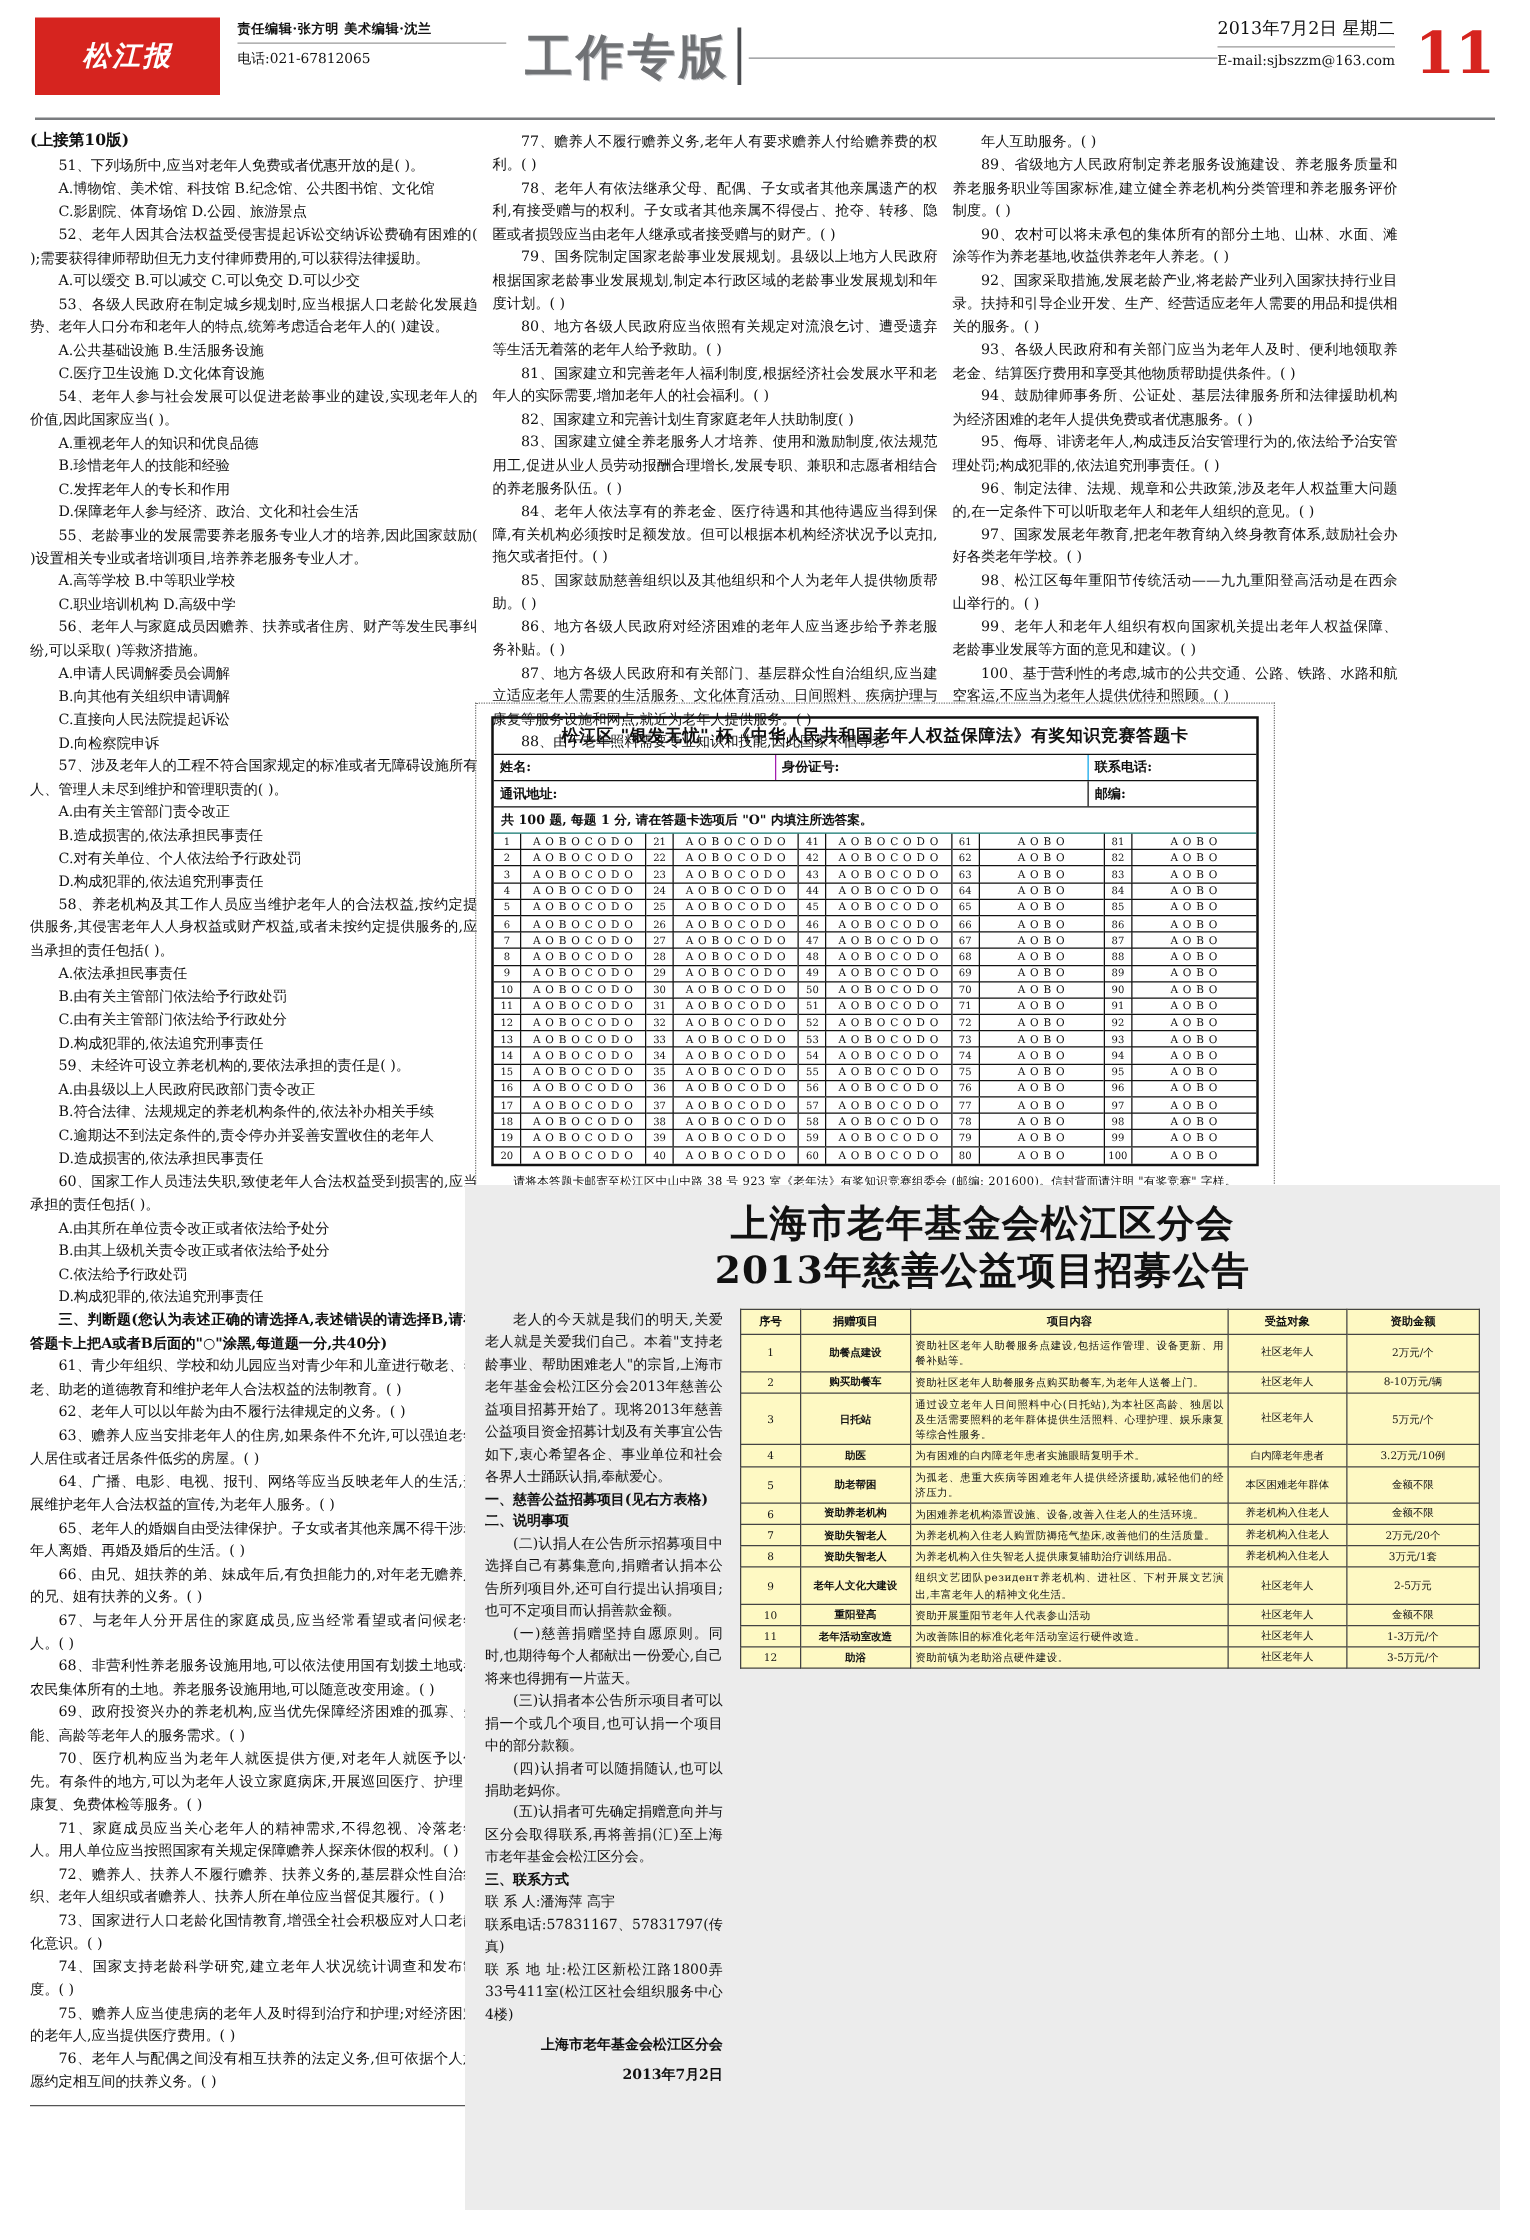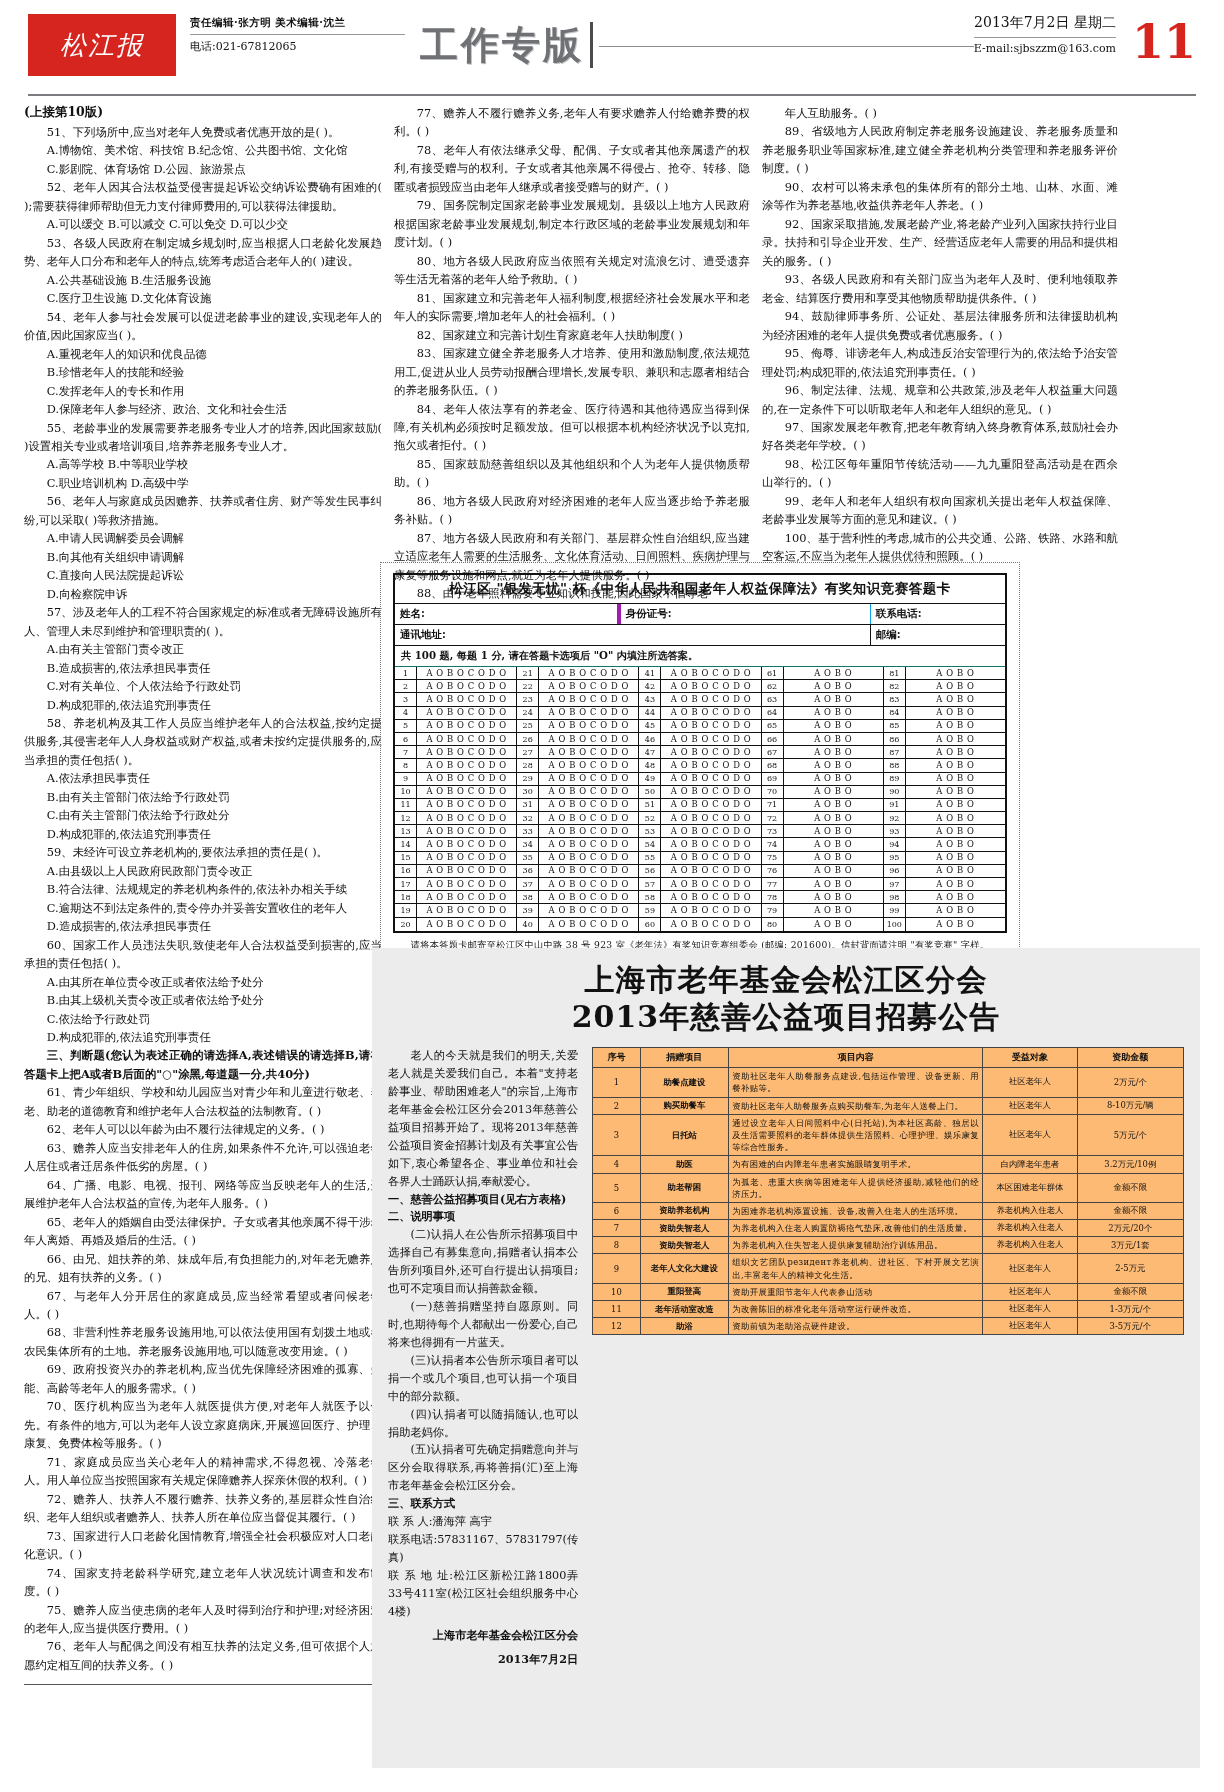--- a/index.html
+++ b/index.html
@@ -14,21 +14,21 @@
   }
 
   
   .masthead { position:relative; height:90px; padding:14px 28px 0 28px; display:flex; align-items:flex-start; }
   .logo-box {
     width:148px; height:62px; background:#d6241f;
     display:flex; align-items:center; justify-content:center;
     flex:0 0 auto;
   }
   .logo-text {
-    color:#fff; font-size:26px; font-weight:normal; letter-spacing:2px;
+    color:#fff; font-size:22px; font-weight:bold; letter-spacing:2px;
     font-family:"DejaVu Serif","Liberation Serif",serif;
     font-style:italic;
   }
   .editors { margin-left:14px; padding-top:2px; flex:0 0 auto; width:230px; }
   .editors .line1 { font-size:10.5px; font-weight:bold; letter-spacing:.5px; white-space:nowrap; }
   .ed-rule { height:1px; background:#999; margin:4px 0 4px 0; width:215px; }
   .editors .line2 { font-size:11px; white-space:nowrap; }
   .mast-mid { flex:1 1 auto; display:flex; align-items:center; justify-content:center; position:relative; height:62px;}
   .special-title {
     font-size:38px; font-weight:bold; letter-spacing:3px;
@@ -72,21 +72,21 @@
     width:640px;
     position:absolute; left:0; top:552px;
   }
   .ans-card { border:2px solid #111; width:100%; }
   .ans-card .hdr {
     border-bottom:1px solid #111; text-align:center; font-weight:bold;
     font-size:13.5px; padding:5px 0; letter-spacing:.5px;
   }
   .fields { display:flex; border-bottom:1px solid #111; font-size:10.5px; font-weight:bold; }
   .fields > div { padding:3px 5px; }
-  .f1 { width:37%; border-right:4px solid #a21caf; }
+  .f1 { width:37%; border-right:1px solid #a21caf; }
   .f2 { width:41%; border-right:1px solid #0ea5e9; }
   .f3 { width:22%; }
   .f4 { width:78%; border-right:1px solid #111; }
   .f5 { width:22%; }
   .instr { font-size:10.2px; font-weight:bold; padding:3px 6px; border-bottom:1px solid #0f766e; }
   .grid { display:flex; }
   .gcol { flex:1 1 0; border-right:1px solid #111; }
   .gcol:last-child { border-right:none; }
   .grow { display:flex; border-bottom:1px solid #111; height:13.2px; align-items:center; }
   .gcol .grow:last-child { border-bottom:none; }
@@ -106,21 +106,21 @@
     font-family:"DejaVu Serif","Liberation Serif",serif;
   }
   .ann-body { display:flex; gap:14px; }
   .ann-left { width:252px; font-size:11.2px; line-height:1.6; text-align:justify; }
   .ann-left p { margin:0; text-indent:2em; }
   .ann-left p.noind { text-indent:0; }
   .ann-left .hd { font-weight:bold; text-indent:0; }
   .ann-left .sign { text-align:right; margin-top:6px; font-weight:bold;}
   .ann-right { flex:1 1 auto; }
 
-  table.proj { border-collapse:collapse; width:100%; background:#fdba74; font-size:8.4px; }
+  table.proj { border-collapse:collapse; width:100%; background:#fef9c3; font-size:8.4px; }
   table.proj th, table.proj td { border:1px solid #444; padding:2px 3px; vertical-align:middle; }
   table.proj th { font-weight:bold; text-align:center; font-size:9px; padding:3px 2px; }
   td.c { text-align:center; }
   td.nm { text-align:center; font-weight:bold; }
   td.desc { text-align:justify; line-height:1.45; letter-spacing:.4px; }
   td.ben { text-align:center; line-height:1.4; }
   td.amt { text-align:center; }
   col.w1 { width:8%; } col.w2 { width:15%; } col.w3 { width:43%; } col.w4 { width:16%; } col.w5 { width:18%; }
 </style>
 </head>

